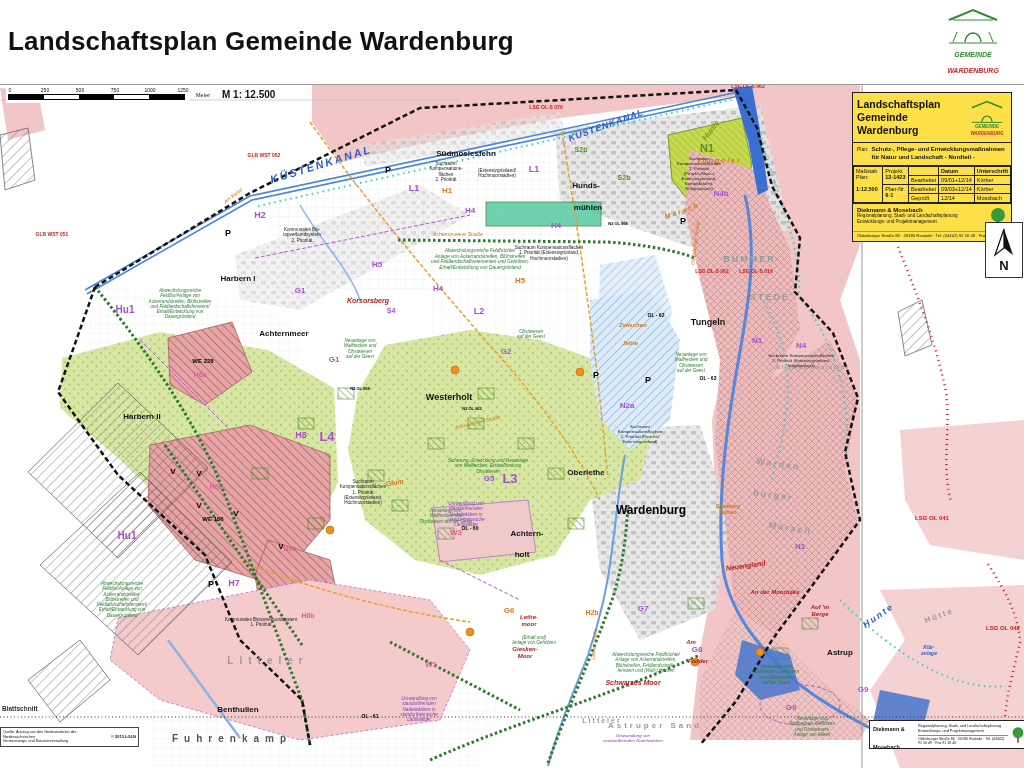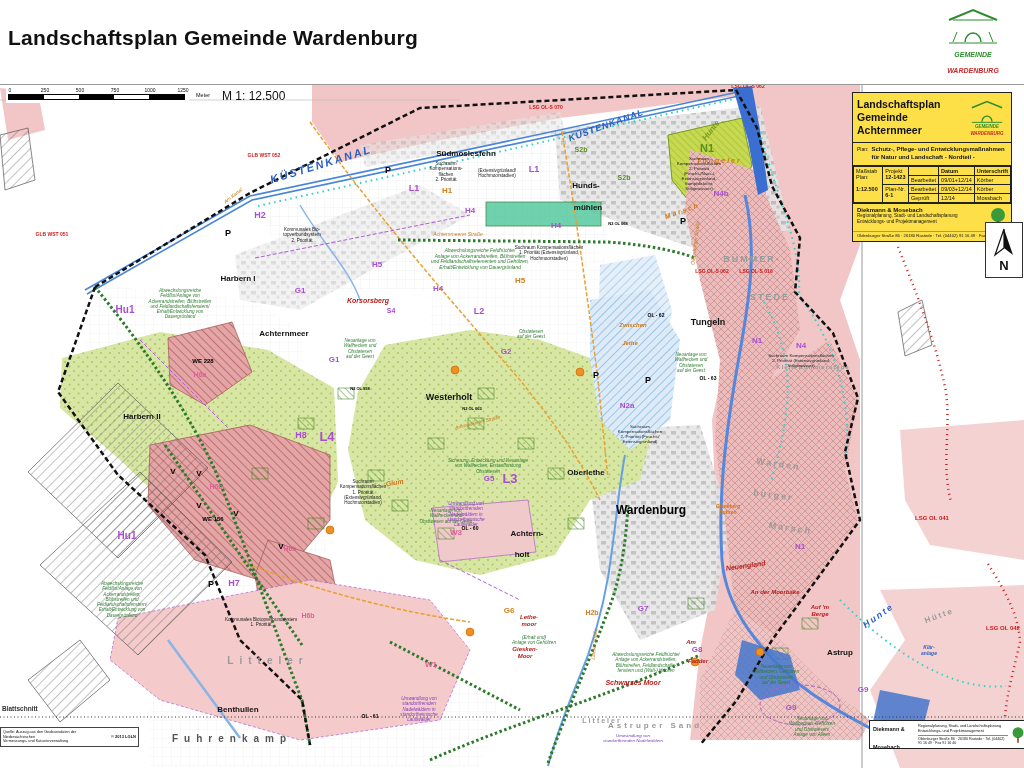--- a/index.html
+++ b/index.html
@@ -1,36 +1,36 @@
 <!DOCTYPE html>
 <html><head>
 <meta charset="utf-8">
 <style>
   html,body{margin:0;padding:0;background:#fff;}
   body{width:1024px;height:768px;position:relative;overflow:hidden;
        font-family:"Liberation Sans",sans-serif;color:#111;}
   .abs{position:absolute;}
   
   #header{left:0;top:0;width:1024px;height:84px;background:#fff;border-bottom:1px solid #999;z-index:30;}
-  #page-title{left:8px;top:26px;font-size:21px;font-weight:bold;letter-spacing:.2px;}
+  #page-title{left:8px;top:26px;font-size:26px;font-weight:bold;letter-spacing:.2px;}
   #page-subtitle{left:9px;top:58px;font-size:11px;}
   .wb-logo{text-align:center;line-height:1;}
   .wb-logo .sketch{display:block;margin:0 auto;}
   .wb-logo .l1{color:#2e8b2e;font-size:7px;font-weight:bold;font-style:italic;}
   .wb-logo .l2{color:#c22a2a;font-size:7px;font-weight:bold;font-style:italic;}
   
   #scalebar{left:6px;top:86px;z-index:31;background:#fff;padding:1px 4px 3px 2px;}
   #scalebar .ticks{position:relative;height:7px;width:177px;}
   #scalebar .ticks span{position:absolute;top:0;font-size:5px;transform:translateX(-50%);}
   #scalebar .bar{display:flex;height:4px;border:1px solid #000;width:175px;}
   #scalebar .bar i{width:35px;height:100%;}
   #scalebar .bar i:nth-child(odd){background:#000;}
   #scalebar .bar i:nth-child(even){background:#fff;}
   #sb-unit{left:196px;top:92px;font-size:5.5px;z-index:31;}
-  #sb-ratio{left:222px;top:89px;font-size:12px;font-weight:normal;z-index:31;}
+  #sb-ratio{left:222px;top:89px;font-size:10px;font-weight:bold;z-index:31;}
   
   #title-block{left:852px;top:92px;width:158px;background:#fde047;border:1.5px solid #222;z-index:32;font-size:6px;}
   #tb-head{display:flex;justify-content:space-between;align-items:center;padding:5px 4px;border-bottom:1px solid #222;}
   #tb-head .tb-title{font-size:10.5px;font-weight:bold;line-height:1.25;}
   #tb-plan{padding:3px 4px;border-bottom:1px solid #222;display:flex;gap:3px;}
   #tb-plan .lbl{font-size:5px;}
   #tb-plan .val{font-size:6px;font-weight:bold;line-height:1.3;}
   table.tb{border-collapse:collapse;width:100%;}
   table.tb td{border:1px solid #222;font-size:5.5px;padding:1px 2px;vertical-align:top;}
   table.tb td.b{font-weight:bold;}
@@ -428,21 +428,21 @@
       <i></i>
     </div>
 </div>
 <div id="sb-unit" class="abs">Meter</div>
 <div id="sb-ratio" class="abs">M 1: 12.500</div>
 
 <div id="title-block" class="abs">
   <div id="tb-head">
     <div class="tb-title">
       <span>Landschaftsplan</span><br>
-      <span>Gemeinde Achternmeer</span>
+      <span>Gemeinde Wardenburg</span>
     </div>
     <div class="wb-logo">
       <svg class="sketch" width="40" height="24" viewBox="0 0 60 38">
         <path d="M6,14 L30,4 L54,14" fill="none" stroke="#2e8b2e" stroke-width="2.5"></path>
         <path d="M22,36 A8,9 0 0 1 38,36" fill="none" stroke="#2e8b2e" stroke-width="2"></path>
         <line x1="6" y1="37" x2="54" y2="37" stroke="#2e8b2e" stroke-width="1.5"></line>
       </svg>
       <span class="l1" style="font-size:4.5px">GEMEINDE</span><br>
       <span class="l2" style="font-size:4.5px">WARDENBURG</span>
     </div>

